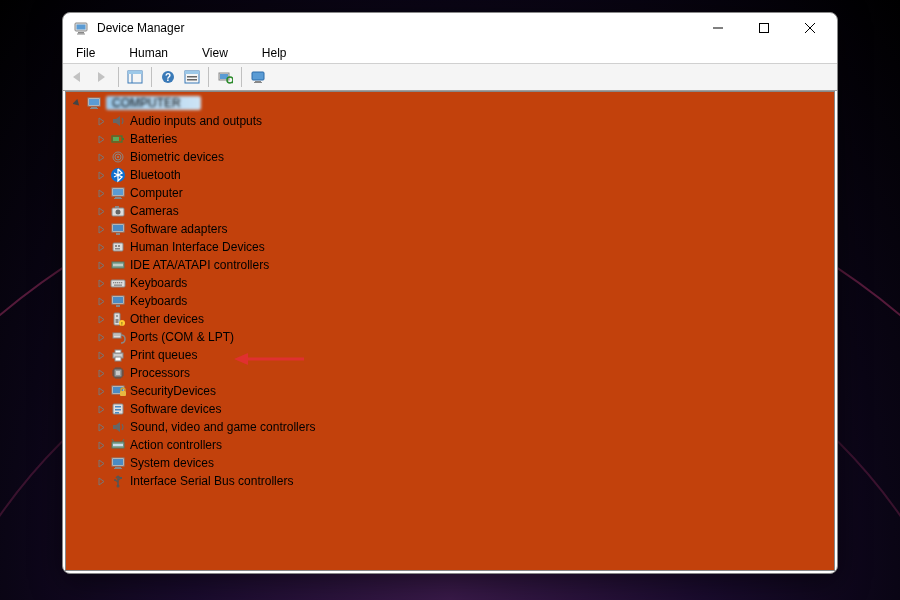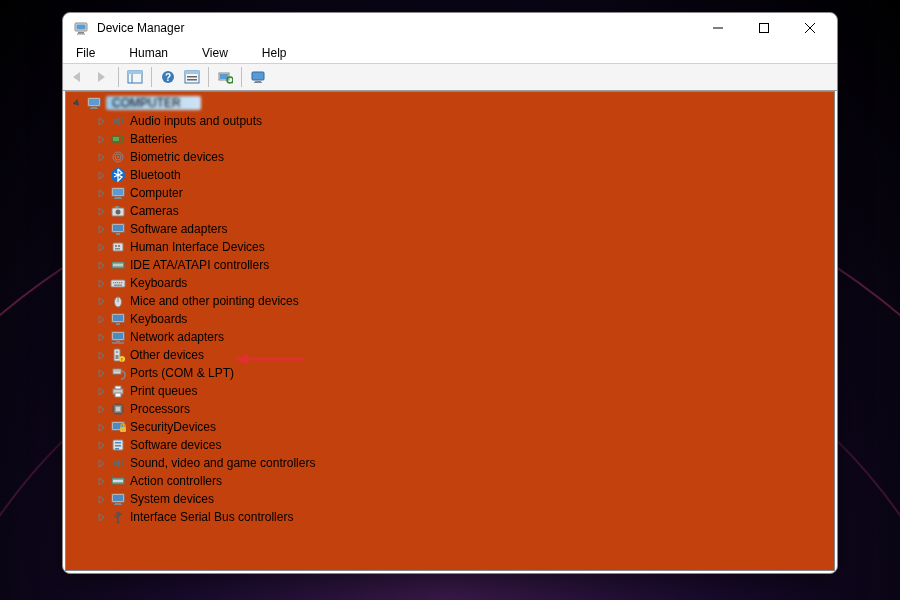--- a/index.html
+++ b/index.html
@@ -383,56 +383,26 @@
             <span class="node-label">Keyboards</span>
           </div>
           <div class="tree-row">
             <span class="expander">
               <svg width="9" height="9">
                 <path d="M2 1 L7 4.5 L2 8 Z" fill="none" stroke="#777" stroke-width="1"></path>
               </svg>
             </span>
             <span class="node-icon">
               <svg width="16" height="16">
-                <ellipse cx="8" cy="9" rx="3.5" ry="5" fill="#ddd" stroke="#888"></ellipse>
-                <line x1="8" y1="4" x2="8" y2="9" stroke="#888"></line>
-              </svg>
-            </span>
-            <span class="node-label">Mice and other pointing devices</span>
-          </div>
-          <div class="tree-row">
-            <span class="expander">
-              <svg width="9" height="9">
-                <path d="M2 1 L7 4.5 L2 8 Z" fill="none" stroke="#777" stroke-width="1"></path>
-              </svg>
-            </span>
-            <span class="node-icon">
-              <svg width="16" height="16">
                 <rect x="2" y="3" width="12" height="8" fill="#e0e0e0" stroke="#888"></rect>
                 <rect x="3" y="4" width="10" height="6" fill="#4a8bc4"></rect>
                 <rect x="6" y="12" width="4" height="2" fill="#888"></rect>
               </svg>
             </span>
             <span class="node-label">Keyboards</span>
-          </div>
-          <div class="tree-row">
-            <span class="expander">
-              <svg width="9" height="9">
-                <path d="M2 1 L7 4.5 L2 8 Z" fill="none" stroke="#777" stroke-width="1"></path>
-              </svg>
-            </span>
-            <span class="node-icon">
-              <svg width="16" height="16">
-                <rect x="2" y="3" width="12" height="8" fill="#e0e0e0" stroke="#888"></rect>
-                <rect x="3" y="4" width="10" height="6" fill="#4a8bc4"></rect>
-                <rect x="6" y="12" width="4" height="1" fill="#888"></rect>
-                <line x1="2" y1="14" x2="14" y2="14" stroke="#888" stroke-width="1.5"></line>
-              </svg>
-            </span>
-            <span class="node-label">Network adapters</span>
           </div>
           <div class="tree-row">
             <span class="expander">
               <svg width="9" height="9">
                 <path d="M2 1 L7 4.5 L2 8 Z" fill="none" stroke="#777" stroke-width="1"></path>
               </svg>
             </span>
             <span class="node-icon">
               <svg width="16" height="16">
                 <rect x="4" y="2" width="6" height="12" rx="1" fill="#ddd" stroke="#888"></rect>

